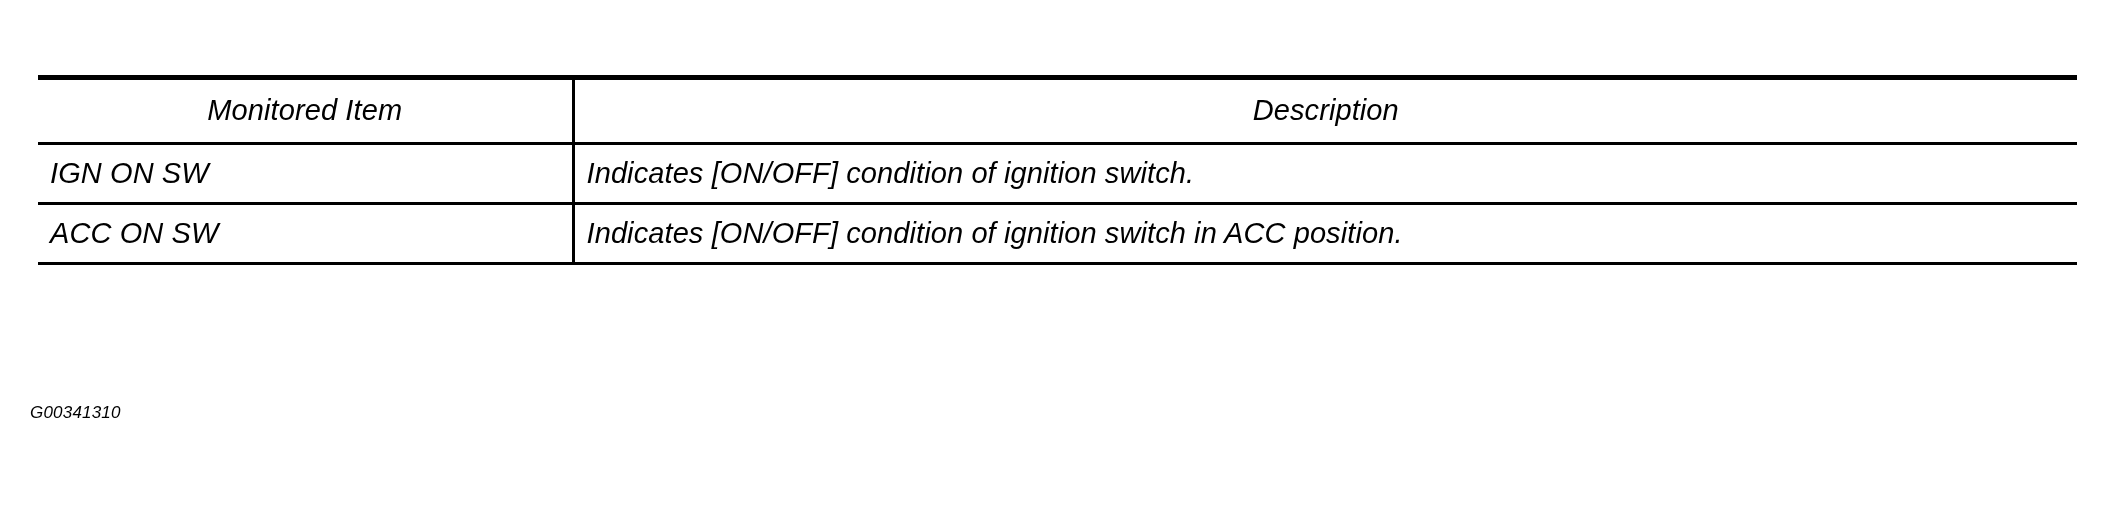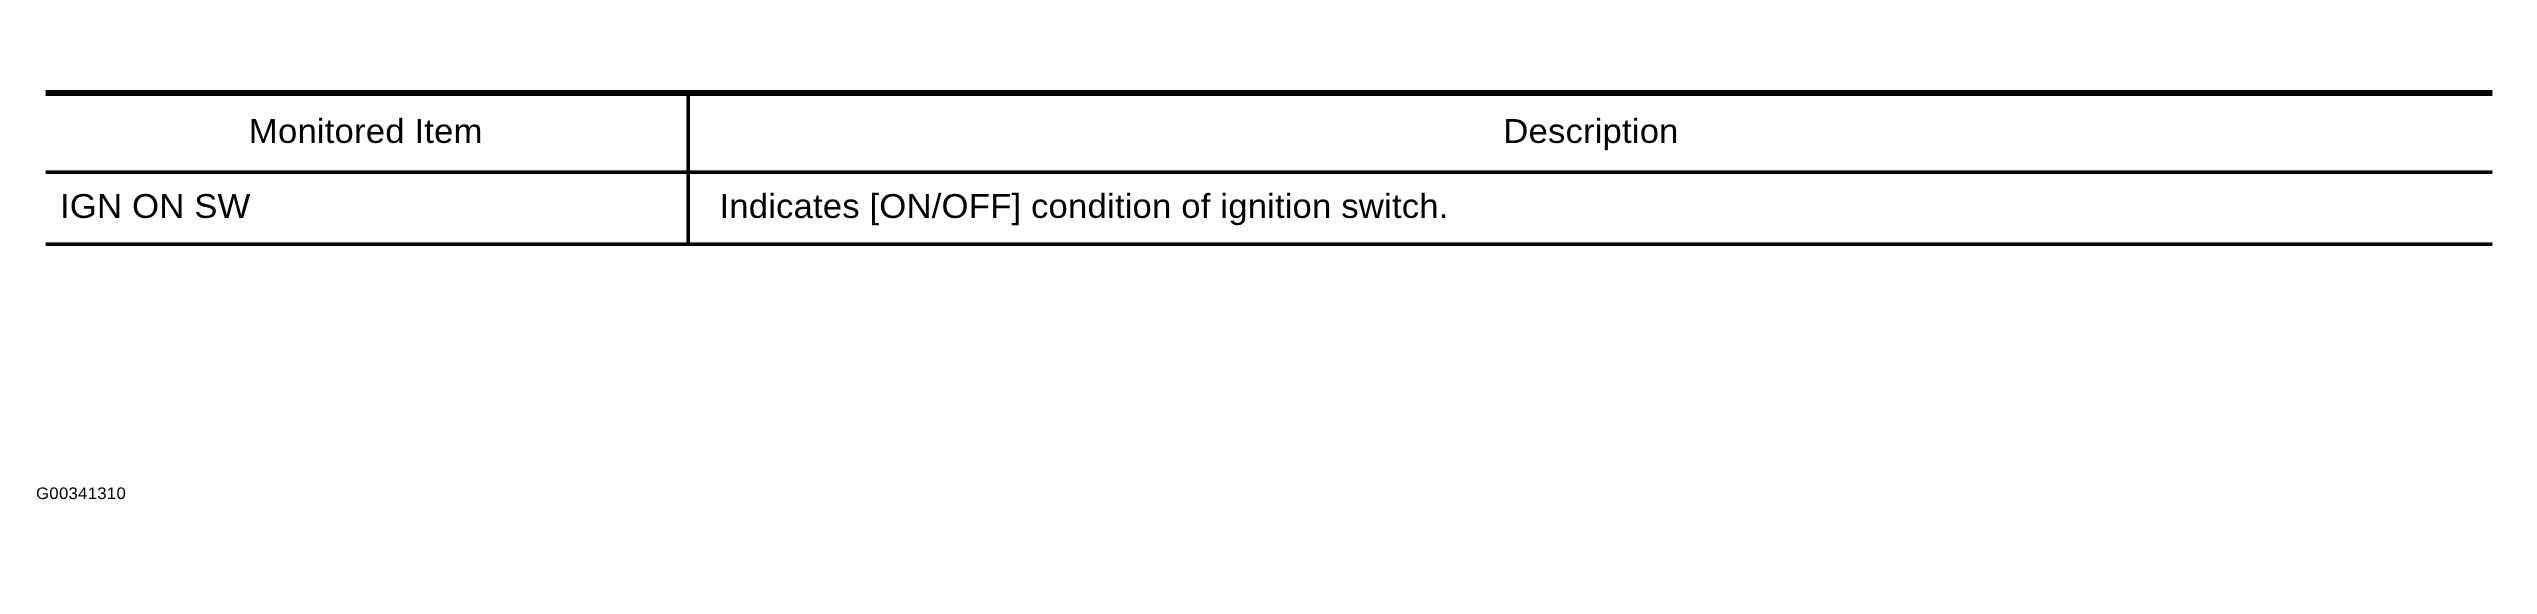--- a/index.html
+++ b/index.html
@@ -15,20 +15,21 @@
     font-family: "Liberation Sans", sans-serif;
     color: #000000;
     -webkit-font-smoothing: none;
   }
 
   .page {
     position: relative;
     width: 1810px;
     height: 512px;
     background: #ffffff;
+    font-style: italic;
   }
 
   
   .data-table {
     position: absolute;
     left: 38px;
     top: 75px;
     width: 2039px;
     border-collapse: collapse;
     table-layout: fixed;
@@ -67,34 +68,34 @@
     line-height: 1.1;
     letter-spacing: 0.1px;
   }
   .body-row td.cell-item {
     border-right: 3px solid #000000;
     text-align: left;
     padding-left: 12px;
   }
   .body-row td.cell-desc {
     text-align: left;
-    padding-left: 25px;
+    padding-left: 12px;
   }
 
   
   .body-row.last-row td {
     border-bottom: 5px solid #000000;
   }
 
   
   .figure-caption {
     position: absolute;
     left: 30px;
     top: 404px;
-    font-size: 14px;
+    font-size: 17px;
     line-height: 1.1;
     letter-spacing: 0.2px;
     white-space: nowrap;
   }
 </style>
 </head>
 <body>
 
 <div class="page">
 
@@ -107,18 +108,22 @@
       <tr class="hdr-row">
         <th class="th-item">Monitored Item</th>
         <th class="th-desc">Description</th>
       </tr>
     </thead>
     <tbody>
       <tr class="body-row">
         <td class="cell-item">IGN ON SW</td>
         <td class="cell-desc">Indicates [ON/OFF] condition of ignition switch.</td>
       </tr>
+      <tr class="body-row">
+        <td class="cell-item">ACC ON SW</td>
+        <td class="cell-desc">Indicates [ON/OFF] condition of ignition switch in ACC position.</td>
+      </tr>
     </tbody>
   </table>
 
   <div class="figure-caption">G00341310</div>
 
 </div>
 
 </body></html>

